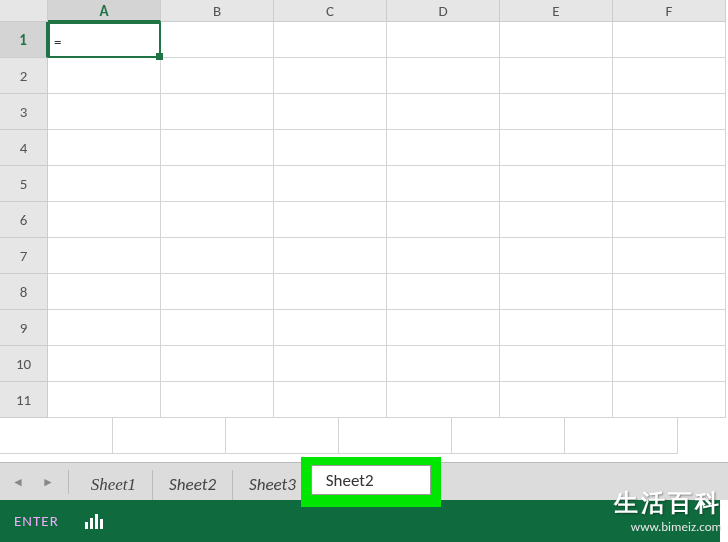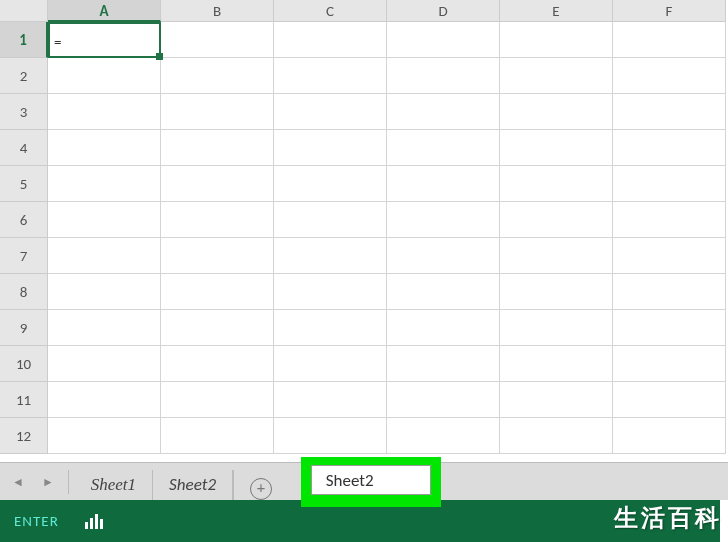--- a/index.html
+++ b/index.html
@@ -24,21 +24,21 @@
 .nav-arrow { font-size: 12px; color: #888; cursor: pointer; user-select: none; }
 .nav-divider { width: 1px; height: 24px; background: #bbb; margin: 0 6px 0 2px; }
 .sheet-tabs { display: flex; align-items: flex-end; height: 100%; position: relative; }
 .sheet-tab { padding: 0 16px; height: 30px; line-height: 30px; font-size: 17px; color: #444; background: transparent; border-right: 1px solid #bbb; font-style: italic; font-weight: normal; cursor: pointer; }
 .sheet-tab.s1 { font-family: 'Times New Roman', serif; }
 .highlight-border { position: absolute; top: -6px; left: 226px; width: 140px; height: 50px; background: #00e600; z-index: 5; pointer-events: none; }
 .highlight-tab { position: absolute; top: 2px; left: 236px; width: 120px; height: 30px; background: #fff; border: 1px solid #999; font-size: 17px; line-height: 30px; padding-left: 14px; color: #333; z-index: 6; pointer-events: none; }
 .sheet-tab-divider { border-right: 1px solid #bbb; height: 30px; margin-right: 4px; }
 .add-sheet { width: 22px; height: 22px; border-radius: 50%; border: 1.5px solid #777; color: #777; font-size: 16px; line-height: 18px; text-align: center; margin-left: 12px; cursor: pointer; }
 
-.status-bar { position: absolute; bottom: 0; left: 0; right: 8px; height: 42px; background: #0f6b3e; display: flex; align-items: center; padding: 0 14px; color: #5eead4; }
+.status-bar { position: absolute; bottom: 0; left: 0; right: 8px; height: 42px; background: #0f6b3e; display: flex; align-items: center; padding: 0 14px; color: #f0abfc; }
 .status-text { font-size: 15px; letter-spacing: 1px; text-transform: uppercase; }
 .record-icon { margin-left: 26px; width: 20px; height: 16px; display: inline-flex; align-items: flex-end; }
 .record-icon span { width: 3px; background: #fff; margin-right: 2px; }
 
 .watermark { position: absolute; right: 6px; bottom: 8px; z-index: 20; text-align: right; pointer-events: none; margin-top: 10px; }
 .watermark .wm1 { font-size: 24px; font-weight: bold; color: #fff; text-shadow: 1px 1px 2px rgba(0,0,0,.4); letter-spacing: 3px; font-family: 'SimHei', sans-serif; }
 .watermark .wm2 { font-size: 13px; color: #e6e6e6; }
 </style>
 </head>
 <body>
@@ -147,51 +147,52 @@
   <div class="row">
     <div class="row-header">11</div>
     <div class="cell"></div>
       <div class="cell"></div>
       <div class="cell"></div>
       <div class="cell"></div>
       <div class="cell"></div>
       <div class="cell"></div>
   </div>
   <div class="row">
-    <div class="row-header">12</div>
     <div class="cell"></div>
       <div class="cell"></div>
       <div class="cell"></div>
       <div class="cell"></div>
       <div class="cell"></div>
       <div class="cell"></div>
   </div>
 </div>
 
 <div class="sheet-tab-bar">
   <div class="nav-arrows">
     <span class="nav-arrow">◄</span>
     <span class="nav-arrow">►</span>
   </div>
   <div class="nav-divider"></div>
   <div class="sheet-tabs">
     <div class="sheet-tab s1">Sheet1</div>
     <div class="sheet-tab">Sheet2</div>
+    <div class="sheet-tab">Sheet3</div>
     <div class="sheet-tab-divider"></div>
     <div class="add-sheet">+</div>
     <div class="highlight-border"></div>
     <div class="highlight-tab">Sheet2</div>
   </div>
 </div>
 
 <div class="status-bar">
   <span class="status-text">ENTER</span>
   <span class="record-icon">
     <span style="height:7px"></span>
       <span style="height:11px"></span>
       <span style="height:15px"></span>
       <span style="height:10px"></span>
   </span>
 </div>
 
 <div class="watermark">
   <div class="wm1">生活百科</div>
+  <div class="wm2">www.bimeiz.com</div>
 </div>
 
 </body></html>

